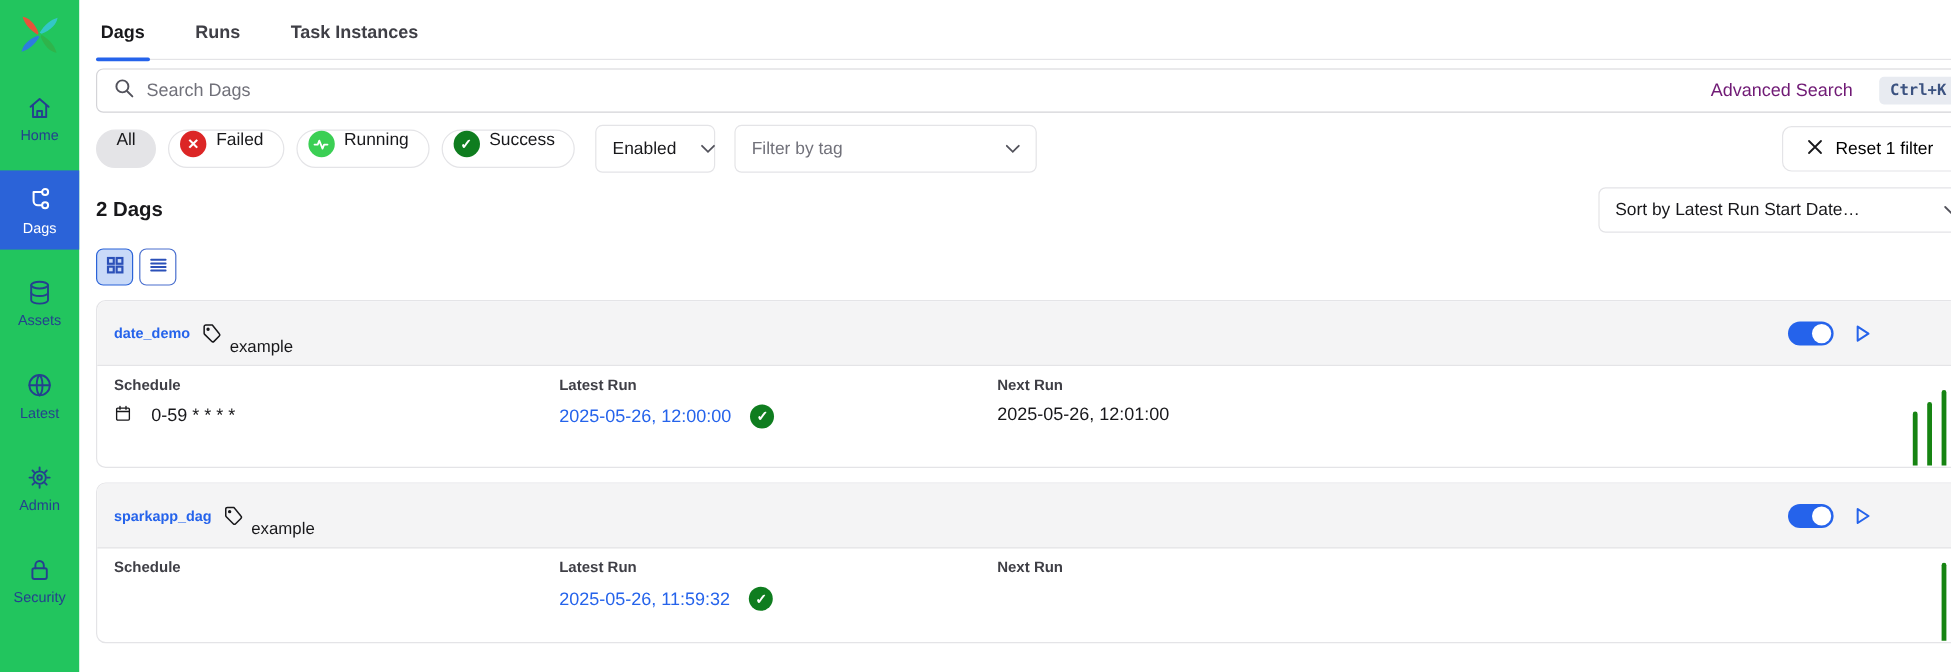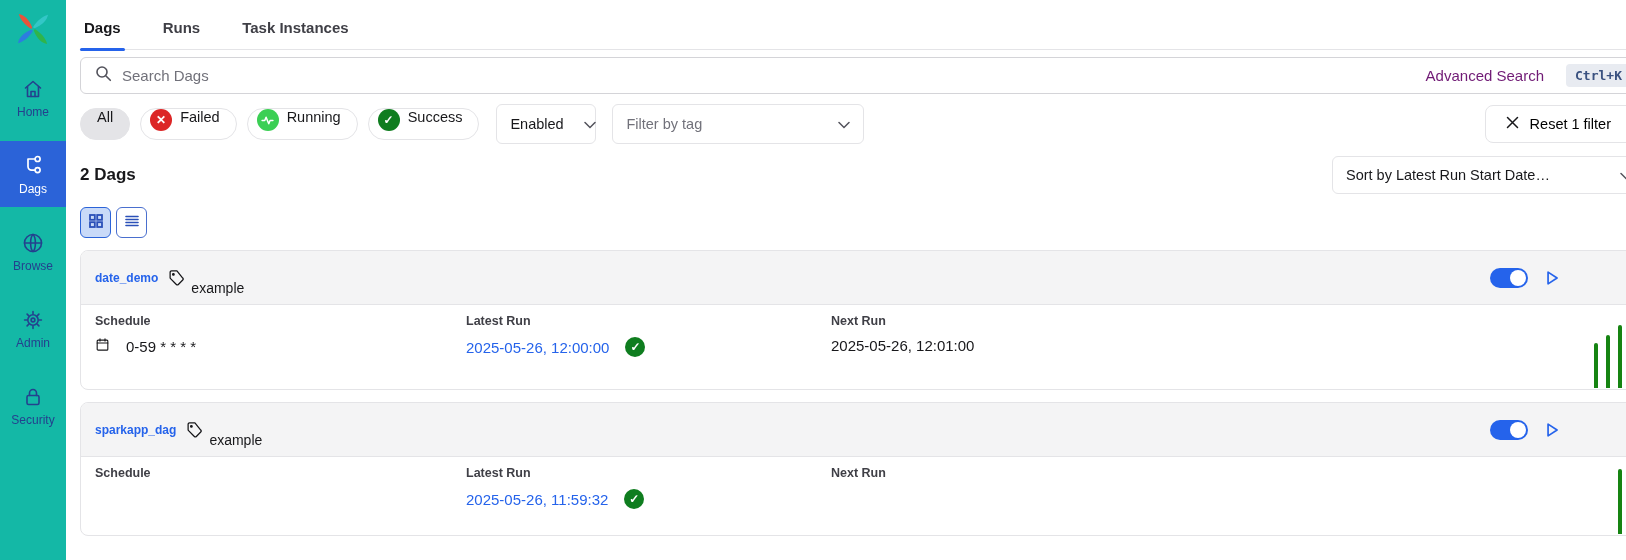--- a/index.html
+++ b/index.html
@@ -1,21 +1,21 @@
 <!DOCTYPE html>
 <html><head>
 <meta charset="utf-8">
 <style>
   * { margin:0; padding:0; box-sizing:border-box; }
   html,body { width:1626px; height:560px; overflow:hidden; background:#fff;
               font-family:"Liberation Sans", sans-serif; color:#18181b; }
   .app { width:1626px; height:560px; display:flex; }
 
   
-  .sidebar { width:66px; flex-shrink:0; background:#14b8a6; display:flex; flex-direction:column; align-items:center; }
+  .sidebar { width:66px; flex-shrink:0; background:#22c55e; display:flex; flex-direction:column; align-items:center; }
   .logo-wrap { margin:9px 0 11px; }
   .nav-item { width:66px; height:66px; margin-bottom:11px; display:flex; flex-direction:column;
               align-items:center; justify-content:center; gap:5px; color:#24418e; cursor:pointer; }
   .nav-item.active { background:#2b63d8; color:#ffffff; }
   .nav-item svg { display:block; }
   .nav-label { font-size:12px; line-height:1; }
 
   
   .main { width:1580px; padding-left:14px; position:relative; }
 
@@ -115,29 +115,39 @@
       <span>
         <svg width="24" height="24" viewBox="0 0 24 24" fill="none" stroke="currentColor" stroke-width="1.7" stroke-linecap="round" stroke-linejoin="round">
           <path d="M7 5 h6.5 M7 5 v7.5 a3.6 3.6 0 0 0 3.6 3.6 h2.9"></path>
           <circle cx="16.6" cy="5" r="2.5"></circle>
             <circle cx="16.6" cy="16.1" r="2.5"></circle>
         </svg>
       </span>
       <span class="nav-label">Dags</span>
     </div>
 
+    <div class="nav-item">
+      <span>
+        <svg width="24" height="24" viewBox="0 0 24 24" fill="none" stroke="currentColor" stroke-width="1.6" stroke-linecap="round">
+          <ellipse cx="12" cy="5.6" rx="7" ry="2.8"></ellipse>
+          <path d="M5 5.6 V18.2 c0 1.6 3.1 2.8 7 2.8 s7-1.2 7-2.8 V5.6"></path>
+          <path d="M5 11.9 c0 1.6 3.1 2.8 7 2.8 s7-1.2 7-2.8"></path>
+        </svg>
+      </span>
+      <span class="nav-label">Assets</span>
+    </div>
 
     <div class="nav-item">
       <span>
         <svg width="24" height="24" viewBox="0 0 24 24" fill="none" stroke="currentColor" stroke-width="1.6" stroke-linecap="round">
           <circle cx="12" cy="12" r="8.5"></circle>
           <path d="M3.5 12 h17 M12 3.5 c3.2 2.8 3.2 14.2 0 17 M12 3.5 c-3.2 2.8 -3.2 14.2 0 17"></path>
         </svg>
       </span>
-      <span class="nav-label">Browse</span>
+      <span class="nav-label">Latest</span>
     </div>
 
     <div class="nav-item">
       <span>
         <svg width="24" height="24" viewBox="0 0 24 24" fill="none" stroke="currentColor" stroke-width="1.6" stroke-linecap="round">
           <circle cx="12" cy="12" r="5.2"></circle>
             <circle cx="12" cy="12" r="1.9"></circle>
           <path d="M12 3.6 V5.7 M12 18.3 V20.4 M3.6 12 H5.7 M18.3 12 H20.4 M6.1 6.1 L7.6 7.6 M16.4 16.4 L17.9 17.9 M17.9 6.1 L16.4 7.6 M7.6 16.4 L6.1 17.9"></path>
         </svg>
       </span>

